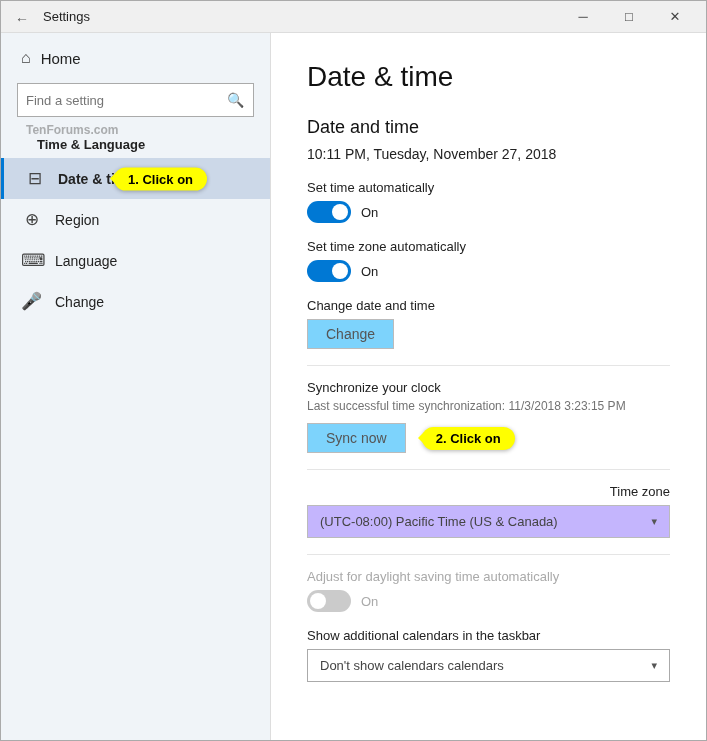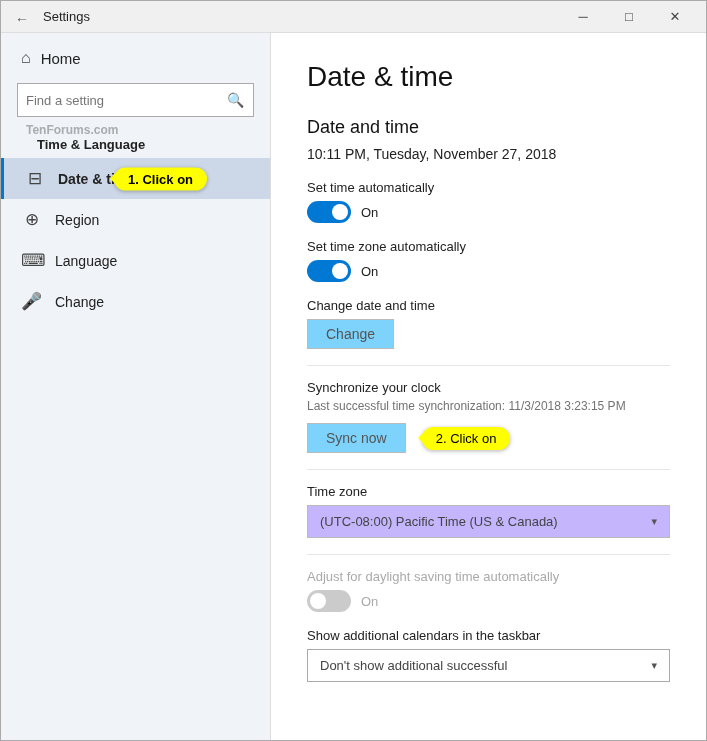--- a/index.html
+++ b/index.html
@@ -171,21 +171,21 @@
     .sync-title { font-size: 13px; color: #222; margin-bottom: 4px; }
     .sync-info { font-size: 12px; color: #737373; margin-bottom: 2px; }
 
     
     .sync-row { display: flex; align-items: center; gap: 16px; margin-top: 10px; position: relative; }
     .callout2 {
       background: #ffff00;
       border-radius: 16px;
       padding: 4px 14px;
       font-size: 13px;
-      font-weight: 400;
+      font-weight: 700;
       color: #000;
       white-space: nowrap;
       position: relative;
       box-shadow: 0 1px 4px rgba(0,0,0,0.3);
     }
     .callout2::before {
       content: '';
       position: absolute;
       left: -10px;
       top: 50%;
@@ -207,21 +207,21 @@
       justify-content: space-between;
       cursor: pointer;
       margin-top: 6px;
     }
     .dropdown-white {
       background: #fff;
       border: 1px solid #aaa;
     }
     .dropdown-arrow { font-size: 11px; color: #555; }
 
-    .time-zone-section { margin-bottom: 16px; }
+    .time-zone-section { margin-bottom: 16px; text-align: right; }
     .daylight-section { margin-bottom: 16px; }
     .calendars-section { margin-bottom: 16px; }
 
     .disabled-label { color: #aaa; }
   </style>
 </head>
 <body>
 
 <div class="window">
 
@@ -335,19 +335,19 @@
           <div class="toggle off" style="opacity:0.5;">
             <div class="toggle-knob"></div>
           </div>
           <span class="toggle-text disabled-label">On</span>
         </div>
       </div>
 
       <div class="calendars-section">
         <div class="setting-label">Show additional calendars in the taskbar</div>
         <div class="dropdown dropdown-white">
-          <span>Don't show additional successful</span>
+          <span>Don't show calendars calendars</span>
           <span class="dropdown-arrow">▾</span>
         </div>
       </div>
     </div>
   </div>
 </div>
 
 </body></html>

